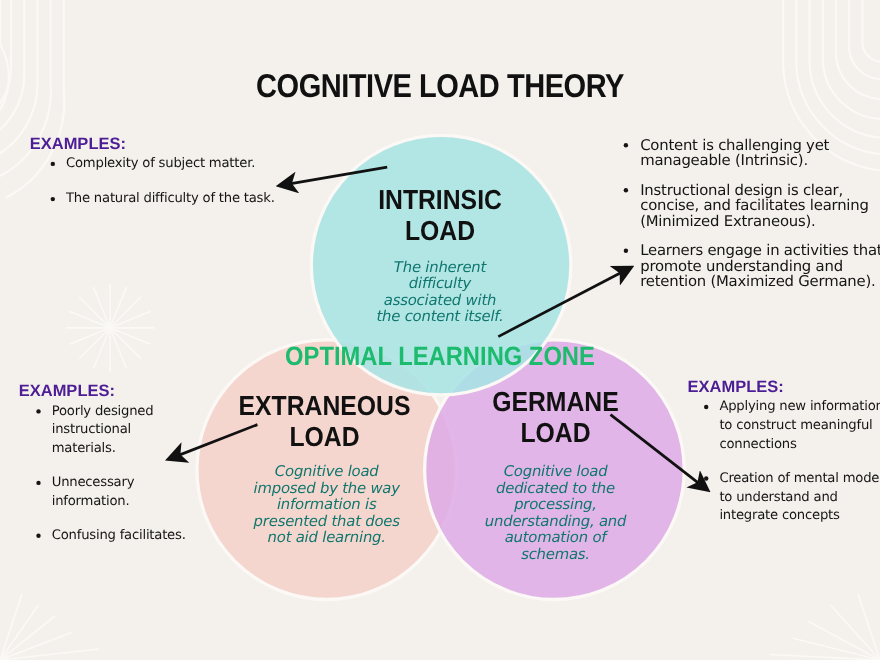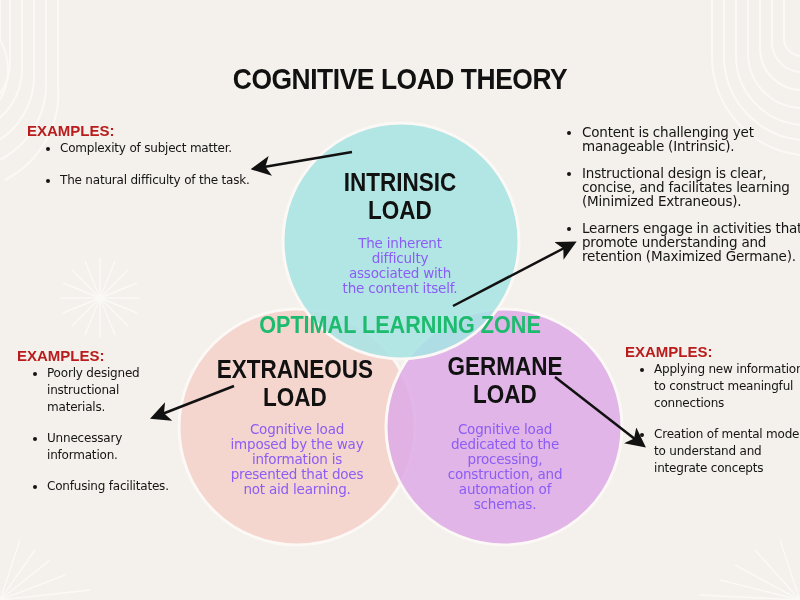--- a/index.html
+++ b/index.html
@@ -17,31 +17,32 @@
   }
   .circles { position: absolute; left: 0; top: 0; width: 800px; height: 600px; }
   .ctitle {
     position: absolute; text-align: center;
     font-family: "Liberation Sans", sans-serif; font-weight: bold;
     font-size: 25px; line-height: 28px; color: #111;
     transform: scaleX(0.9);
   }
   .cdesc {
     position: absolute; text-align: center;
-    font-size: 13.5px; line-height: 15px; color: #8b5cf6;
+    font-size: 13.5px; line-height: 15px; color: #0f766e;
     letter-spacing: -0.2px;
+    font-style: italic;
   }
   .zone {
     position: absolute; left: 190px; width: 420px; top: 311px; text-align: center;
     font-family: "Liberation Sans", sans-serif; font-weight: bold;
     font-size: 24px; color: #1dbb6e; transform: scaleX(0.9);
   }
   .ex-label {
     position: absolute; font-family: "Liberation Sans", sans-serif; font-weight: bold;
-    font-size: 15px; color: #b91c1c;
+    font-size: 15px; color: #4c1d95;
   }
   ul.ex {
     position: absolute; margin: 0; padding: 0 0 0 22px;
     font-size: 12px; line-height: 17px; color: #151515; letter-spacing: -0.2px;
   }
   ul.ex li { margin-bottom: 14px; }
   ul.ex.big { font-size: 12px; line-height: 18px; }
   ul.ex.small { font-size: 13.5px; line-height: 14px; }
   ul.ex.small li { margin-bottom: 13px; }
   .arrows { position: absolute; left: 0; top: 0; width: 800px; height: 600px; pointer-events: none; }
@@ -114,21 +115,21 @@
 <div class="ctitle" style="left:190px;width:210px;top:355px;">
   <div>EXTRANEOUS</div>
   <div>LOAD</div>
 </div>
 <div class="cdesc" style="left:226px;width:142px;top:422px;">Cognitive load imposed by the way information is presented that does not aid learning.</div>
 
 <div class="ctitle" style="left:405px;width:200px;top:352px;">
   <div>GERMANE</div>
   <div>LOAD</div>
 </div>
-<div class="cdesc" style="left:434px;width:142px;top:422px;">Cognitive load dedicated to the processing, construction, and automation of schemas.</div>
+<div class="cdesc" style="left:434px;width:142px;top:422px;">Cognitive load dedicated to the processing, understanding, and automation of schemas.</div>
 
 <div class="ex-label" style="left:27px;top:122px;">EXAMPLES:</div>
 <ul class="ex big" style="left:38px;top:139px;width:240px;">
   <li>Complexity of subject matter.</li>
   <li>The natural difficulty of the task.</li>
 </ul>
 
 <ul class="ex small" style="left:560px;top:125px;width:225px;">
   <li>Content is challenging yet manageable (Intrinsic).</li>
   <li>Instructional design is clear, concise, and facilitates learning (Minimized Extraneous).</li>

